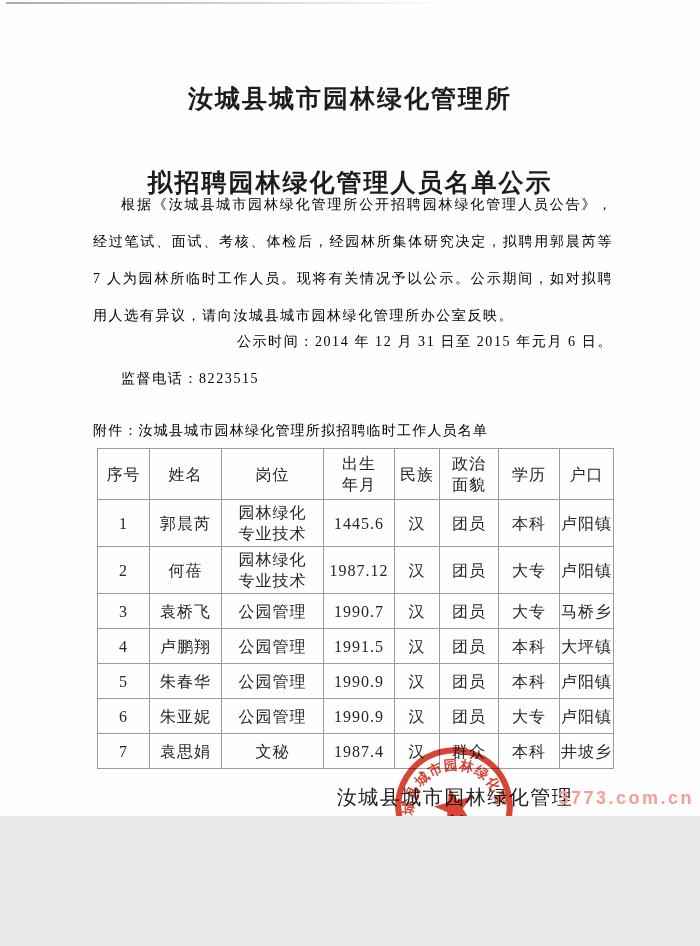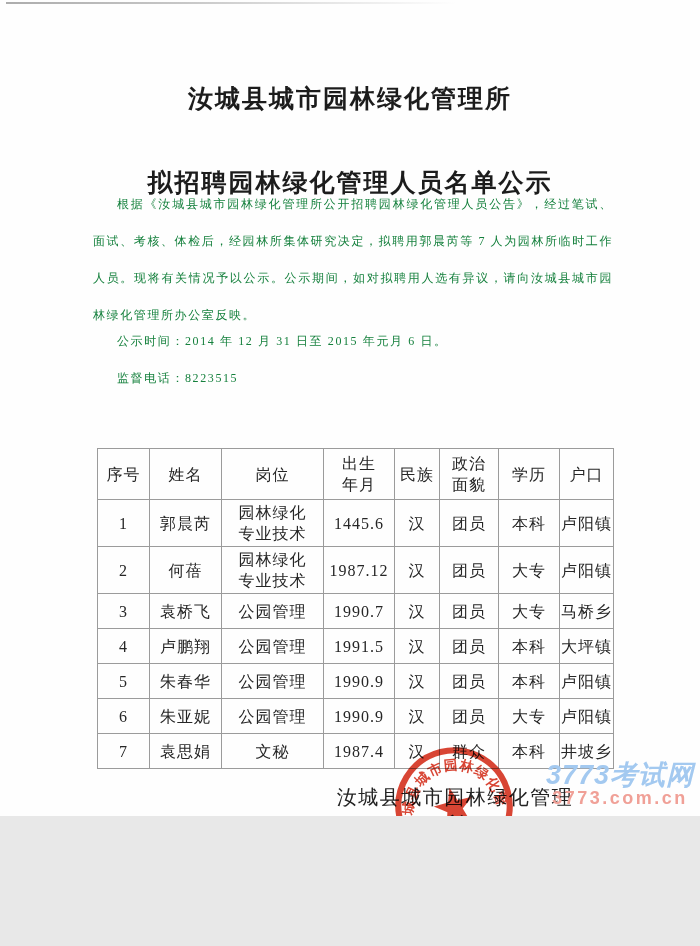--- a/index.html
+++ b/index.html
@@ -18,25 +18,25 @@
   }
   .title{
     position:absolute;left:0;width:700px;text-align:center;
     font-family:"Liberation Sans", sans-serif;
     font-weight:bold;font-size:25px;color:#1c1c1c;letter-spacing:2px;
   }
   #title-line1{top:82px;}
   #title-line2{top:118px;margin-top:48px;}
   .body-text{
     position:absolute;left:93px;width:520px;
-    font-size:12px;line-height:37px;letter-spacing:1.6px;
-    text-align:justify;color:#15803d;
+    font-size:14px;line-height:37px;letter-spacing:1.6px;
+    text-align:justify;color:#000000;
   }
   #paragraph{top:186px;text-indent:2em;}
-  #notice-time{top:323px;text-indent:2em;text-align:left;}
+  #notice-time{top:323px;text-indent:2em;text-align:right;}
   #phone{top:360px;text-indent:2em;text-align:left;}
   #attachment{top:412px;letter-spacing:1.2px;text-align:left;}
   table#roster{
     position:absolute;left:97px;top:448px;
     border-collapse:collapse;table-layout:fixed;width:516px;
     font-size:16px;color:#262626;
   }
   #roster th,#roster td{
     border:1px solid #9b9b9b;
     text-align:center;vertical-align:middle;
@@ -74,20 +74,21 @@
 <div id="page">
 
   <div class="scan-line"></div>
 
   <div id="title-line1" class="title">汝城县城市园林绿化管理所</div>
   <div id="title-line2" class="title">拟招聘园林绿化管理人员名单公示</div>
 
   <div id="paragraph" class="body-text">根据《汝城县城市园林绿化管理所公开招聘园林绿化管理人员公告》，经过笔试、面试、考核、体检后，经园林所集体研究决定，拟聘用郭晨芮等 7 人为园林所临时工作人员。现将有关情况予以公示。公示期间，如对拟聘用人选有异议，请向汝城县城市园林绿化管理所办公室反映。</div>
   <div id="notice-time" class="body-text">公示时间：2014 年 12 月 31 日至 2015 年元月 6 日。</div>
   <div id="phone" class="body-text">监督电话：8223515</div>
+  <div id="attachment" class="body-text">附件：汝城县城市园林绿化管理所拟招聘临时工作人员名单</div>
 
   <table id="roster">
     <colgroup>
         <col style="width: 52px;">
         <col style="width: 72px;">
         <col style="width: 102px;">
         <col style="width: 71px;">
         <col style="width: 45px;">
         <col style="width: 59px;">
         <col style="width: 61px;">
@@ -193,17 +194,16 @@
       <defs>
         <path id="arcPath" d="M 26 86 A 45 45 0 1 1 114 86" fill="none"></path>
       </defs>
       <text font-size="14.5" fill="#d5301d" letter-spacing="1" font-family="Liberation Sans, sans-serif" font-weight="bold">
         <textPath id="seal-text-path" href="#arcPath" startOffset="1%">汝城县城市园林绿化管理所</textPath>
       </text>
     </g>
   </svg>
 
   <div id="watermark">
-    <div class="logo" style="color: rgb(163, 201, 240);">3773考试网</div>
     <div class="url" style="color: rgb(240, 160, 151);">3773.com.cn</div>
   </div>
 
 </div>
 
 </body></html>

